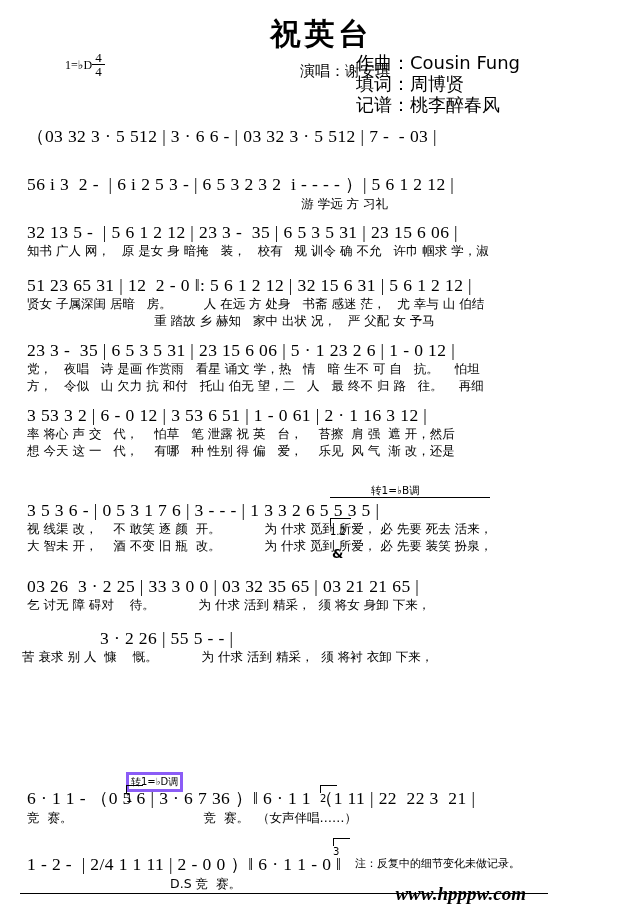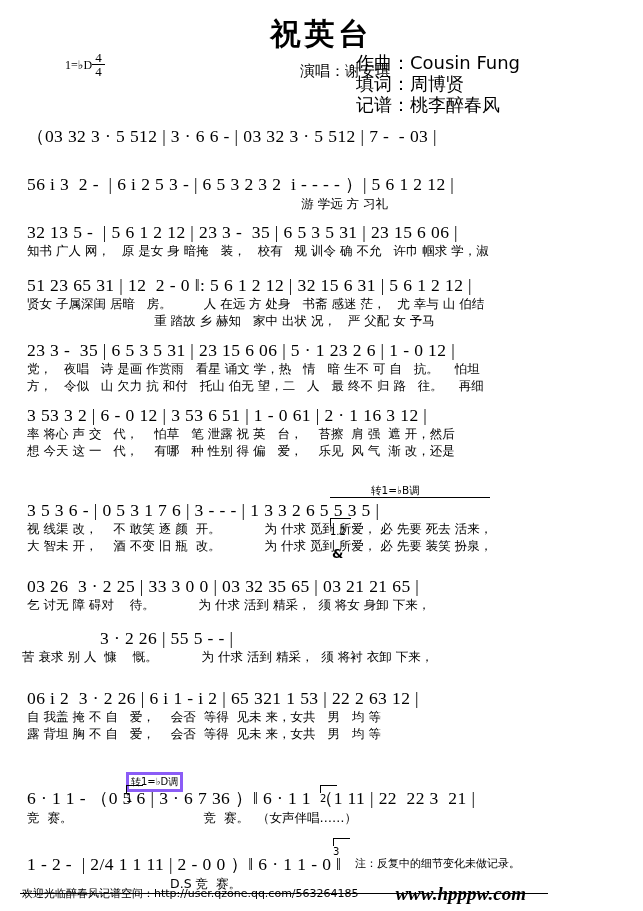--- a/index.html
+++ b/index.html
@@ -213,25 +213,20 @@
   <div class="sysrow" style="top:576px;">
     <div class="notes">03 26  3 · 2 25 | 33 3 0 0 | 03 32 35 65 | 03 21 21 65 |</div>
     <div class="lyr">乞 讨无 障 碍对    待。           为 什求 活到 精采，  须 将女 身卸 下来，</div>
   </div>
 
   <div class="sysrow" style="top:628px; left:100px; width:400px;">
     <div class="notes">3 · 2 26 | 55 5 - - |</div>
     <div class="lyr" style="margin-left:-78px;">苦 衰求 别 人  慷    慨。           为 什求 活到 精采，  须 将衬 衣卸 下来，</div>
   </div>
 
-  <div class="sysrow" style="top:688px;">
-    <div class="notes">06 i 2  3 · 2 26 | 6 i 1 - i 2 | 65 321 1 53 | 22 2 63 12 |</div>
-    <div class="lyr">自 我盖 掩 不 自   爱，    会否  等得  见未 来，女共   男   均 等
-露 背坦 胸 不 自   爱，    会否  等得  见未 来，女共   男   均 等</div>
-  </div>
 
   <div class="marker" style="left:126px; top:772px;">转1=♭D调</div>
   <div class="ending" style="left:126px; top:785px; width:16px;">
     <span class="bar"></span>
     <span>1</span>
   </div>
   <div class="ending" style="left:320px; top:785px; width:16px;">
     <span class="bar"></span>
     <span>2</span>
   </div>
@@ -248,16 +243,15 @@
 
   <div class="sysrow" style="top:852px;">
     <div class="notes">1 - 2 -  | 2/4 1 1 11 | 2 - 0 0 ）‖ 6 · 1 1 - 0 ‖</div>
     <div class="lyr">                                    D.S 竞  赛。</div>
   </div>
 
   <div class="note-right">注：反复中的细节变化未做记录。</div>
 
   <div class="hr" style="top:893px;"></div>
 
-  <div class="footer-left">欢迎光临醉春风记谱空间：http://user.qzone.qq.com/563264185</div>
   <div class="footer-right">www.hpppw.com</div>
 
 </div>
 
 </body></html>

